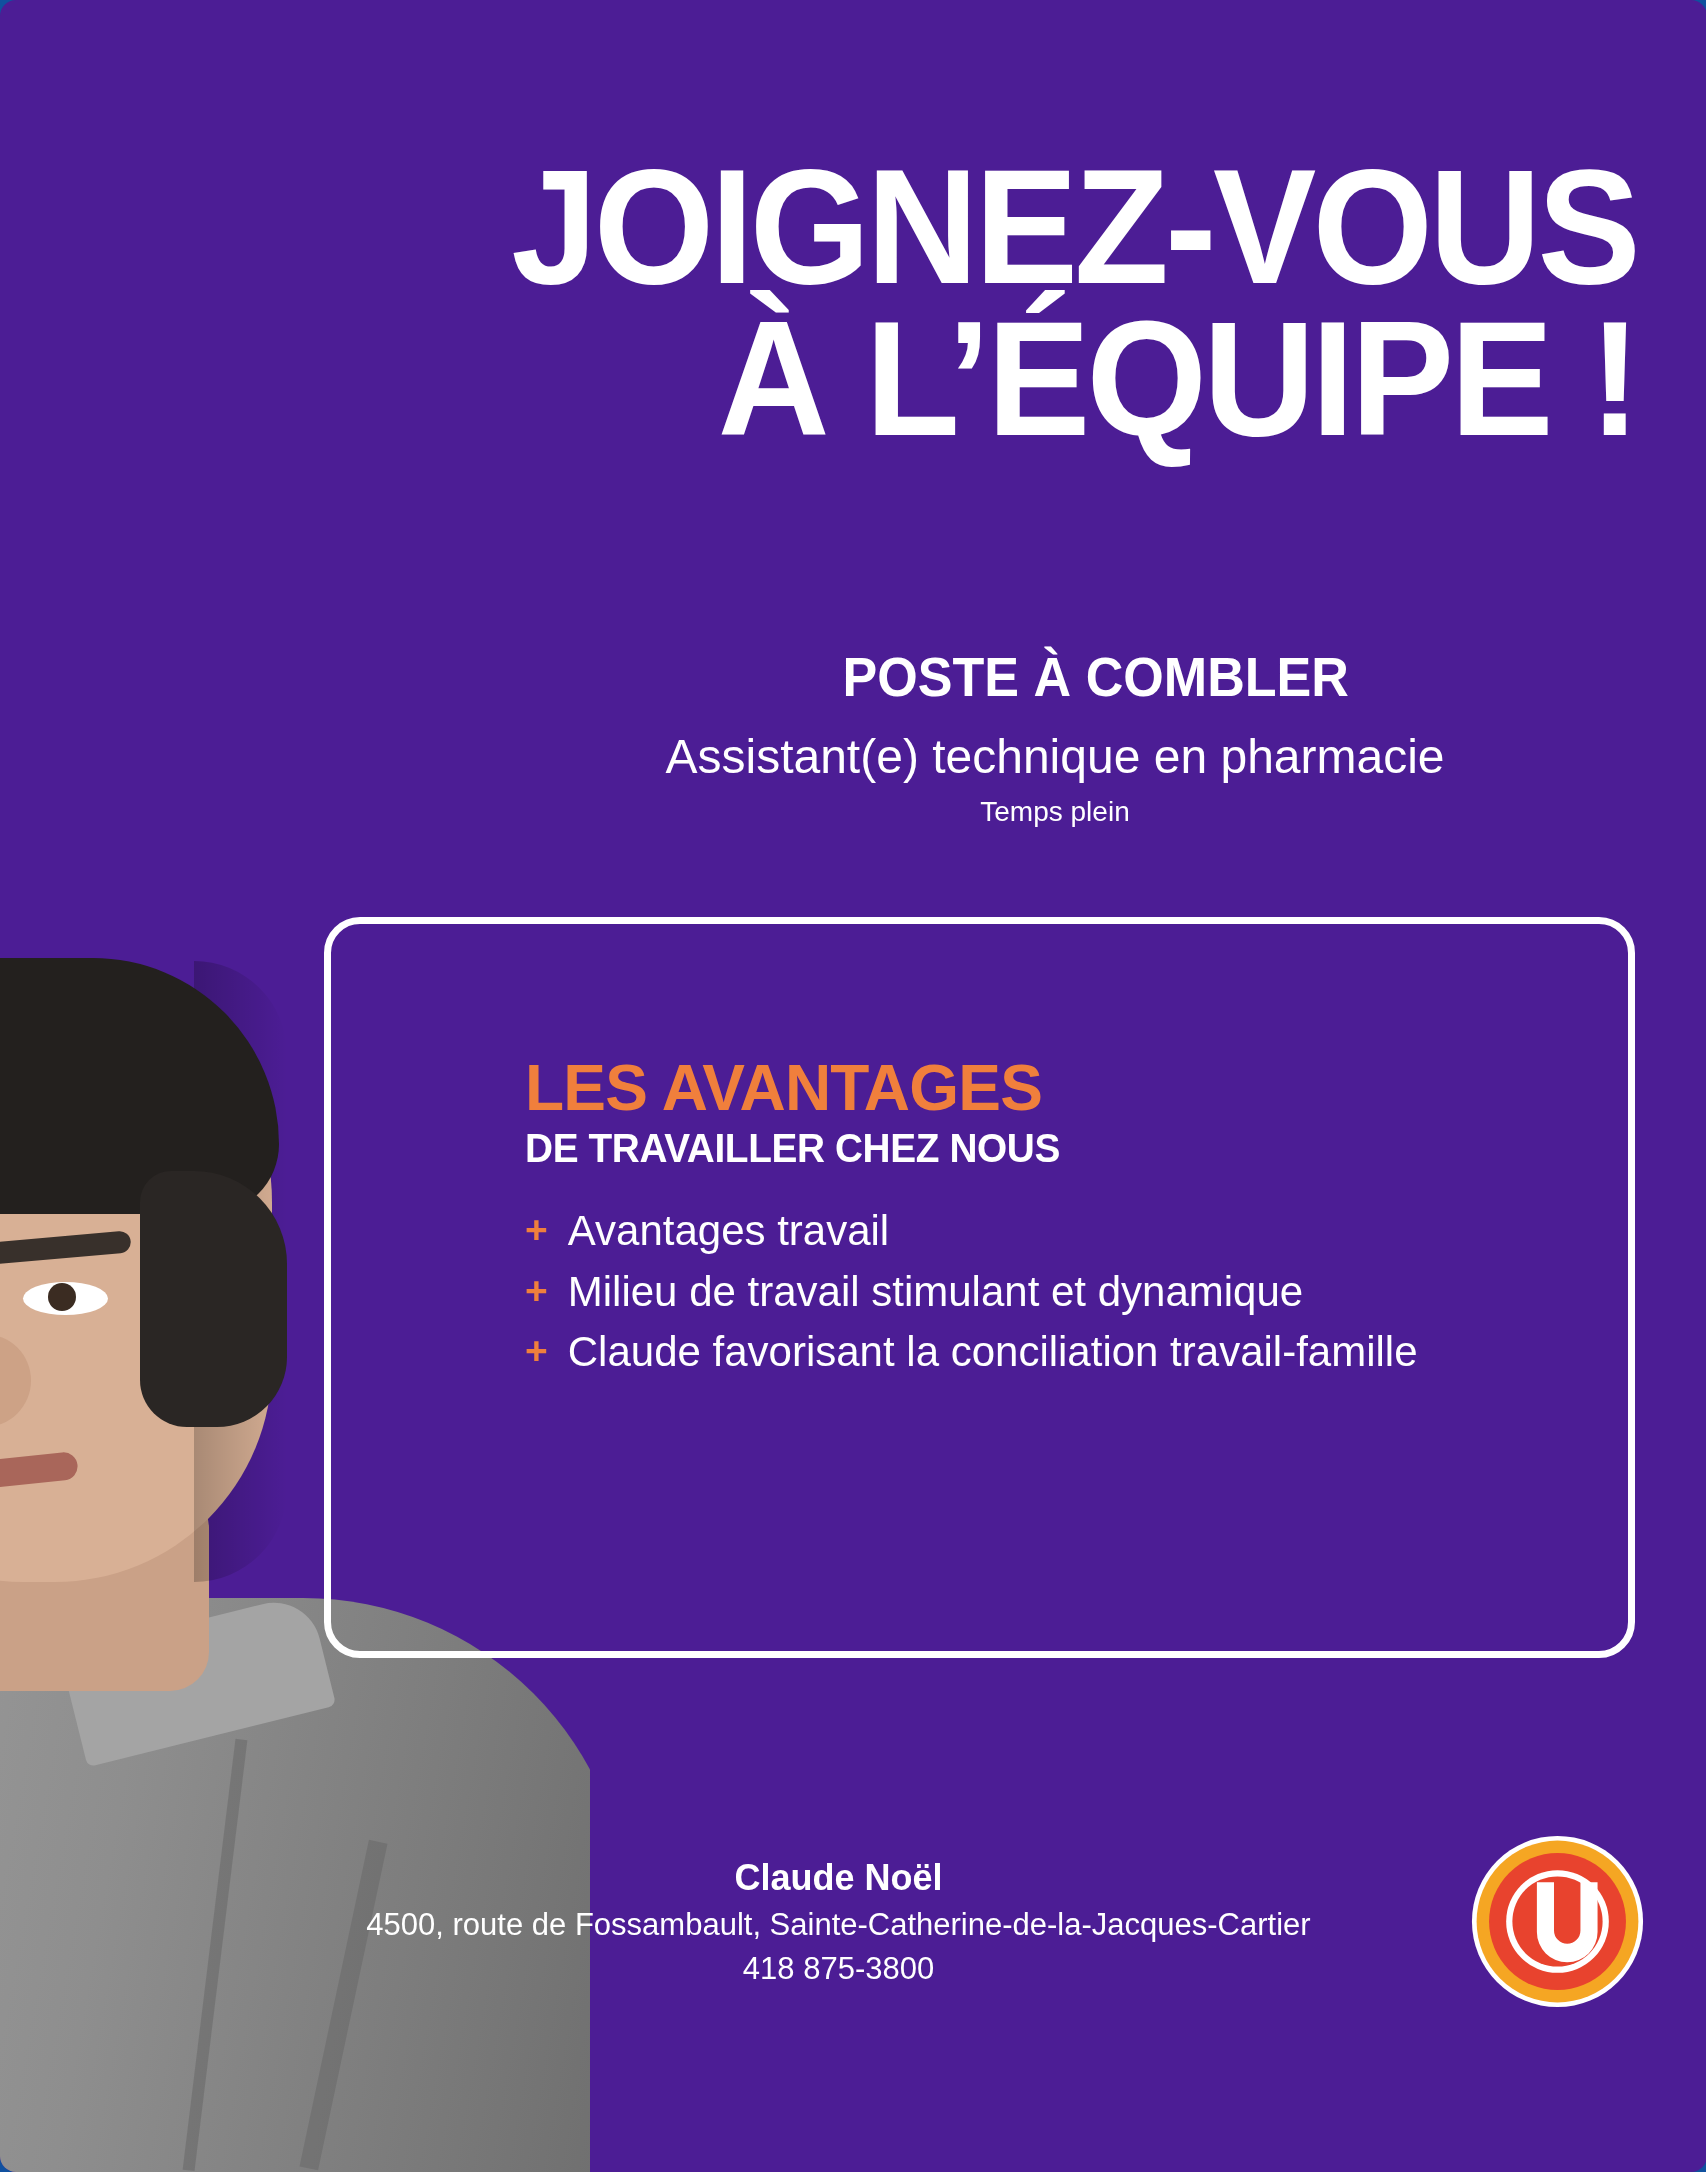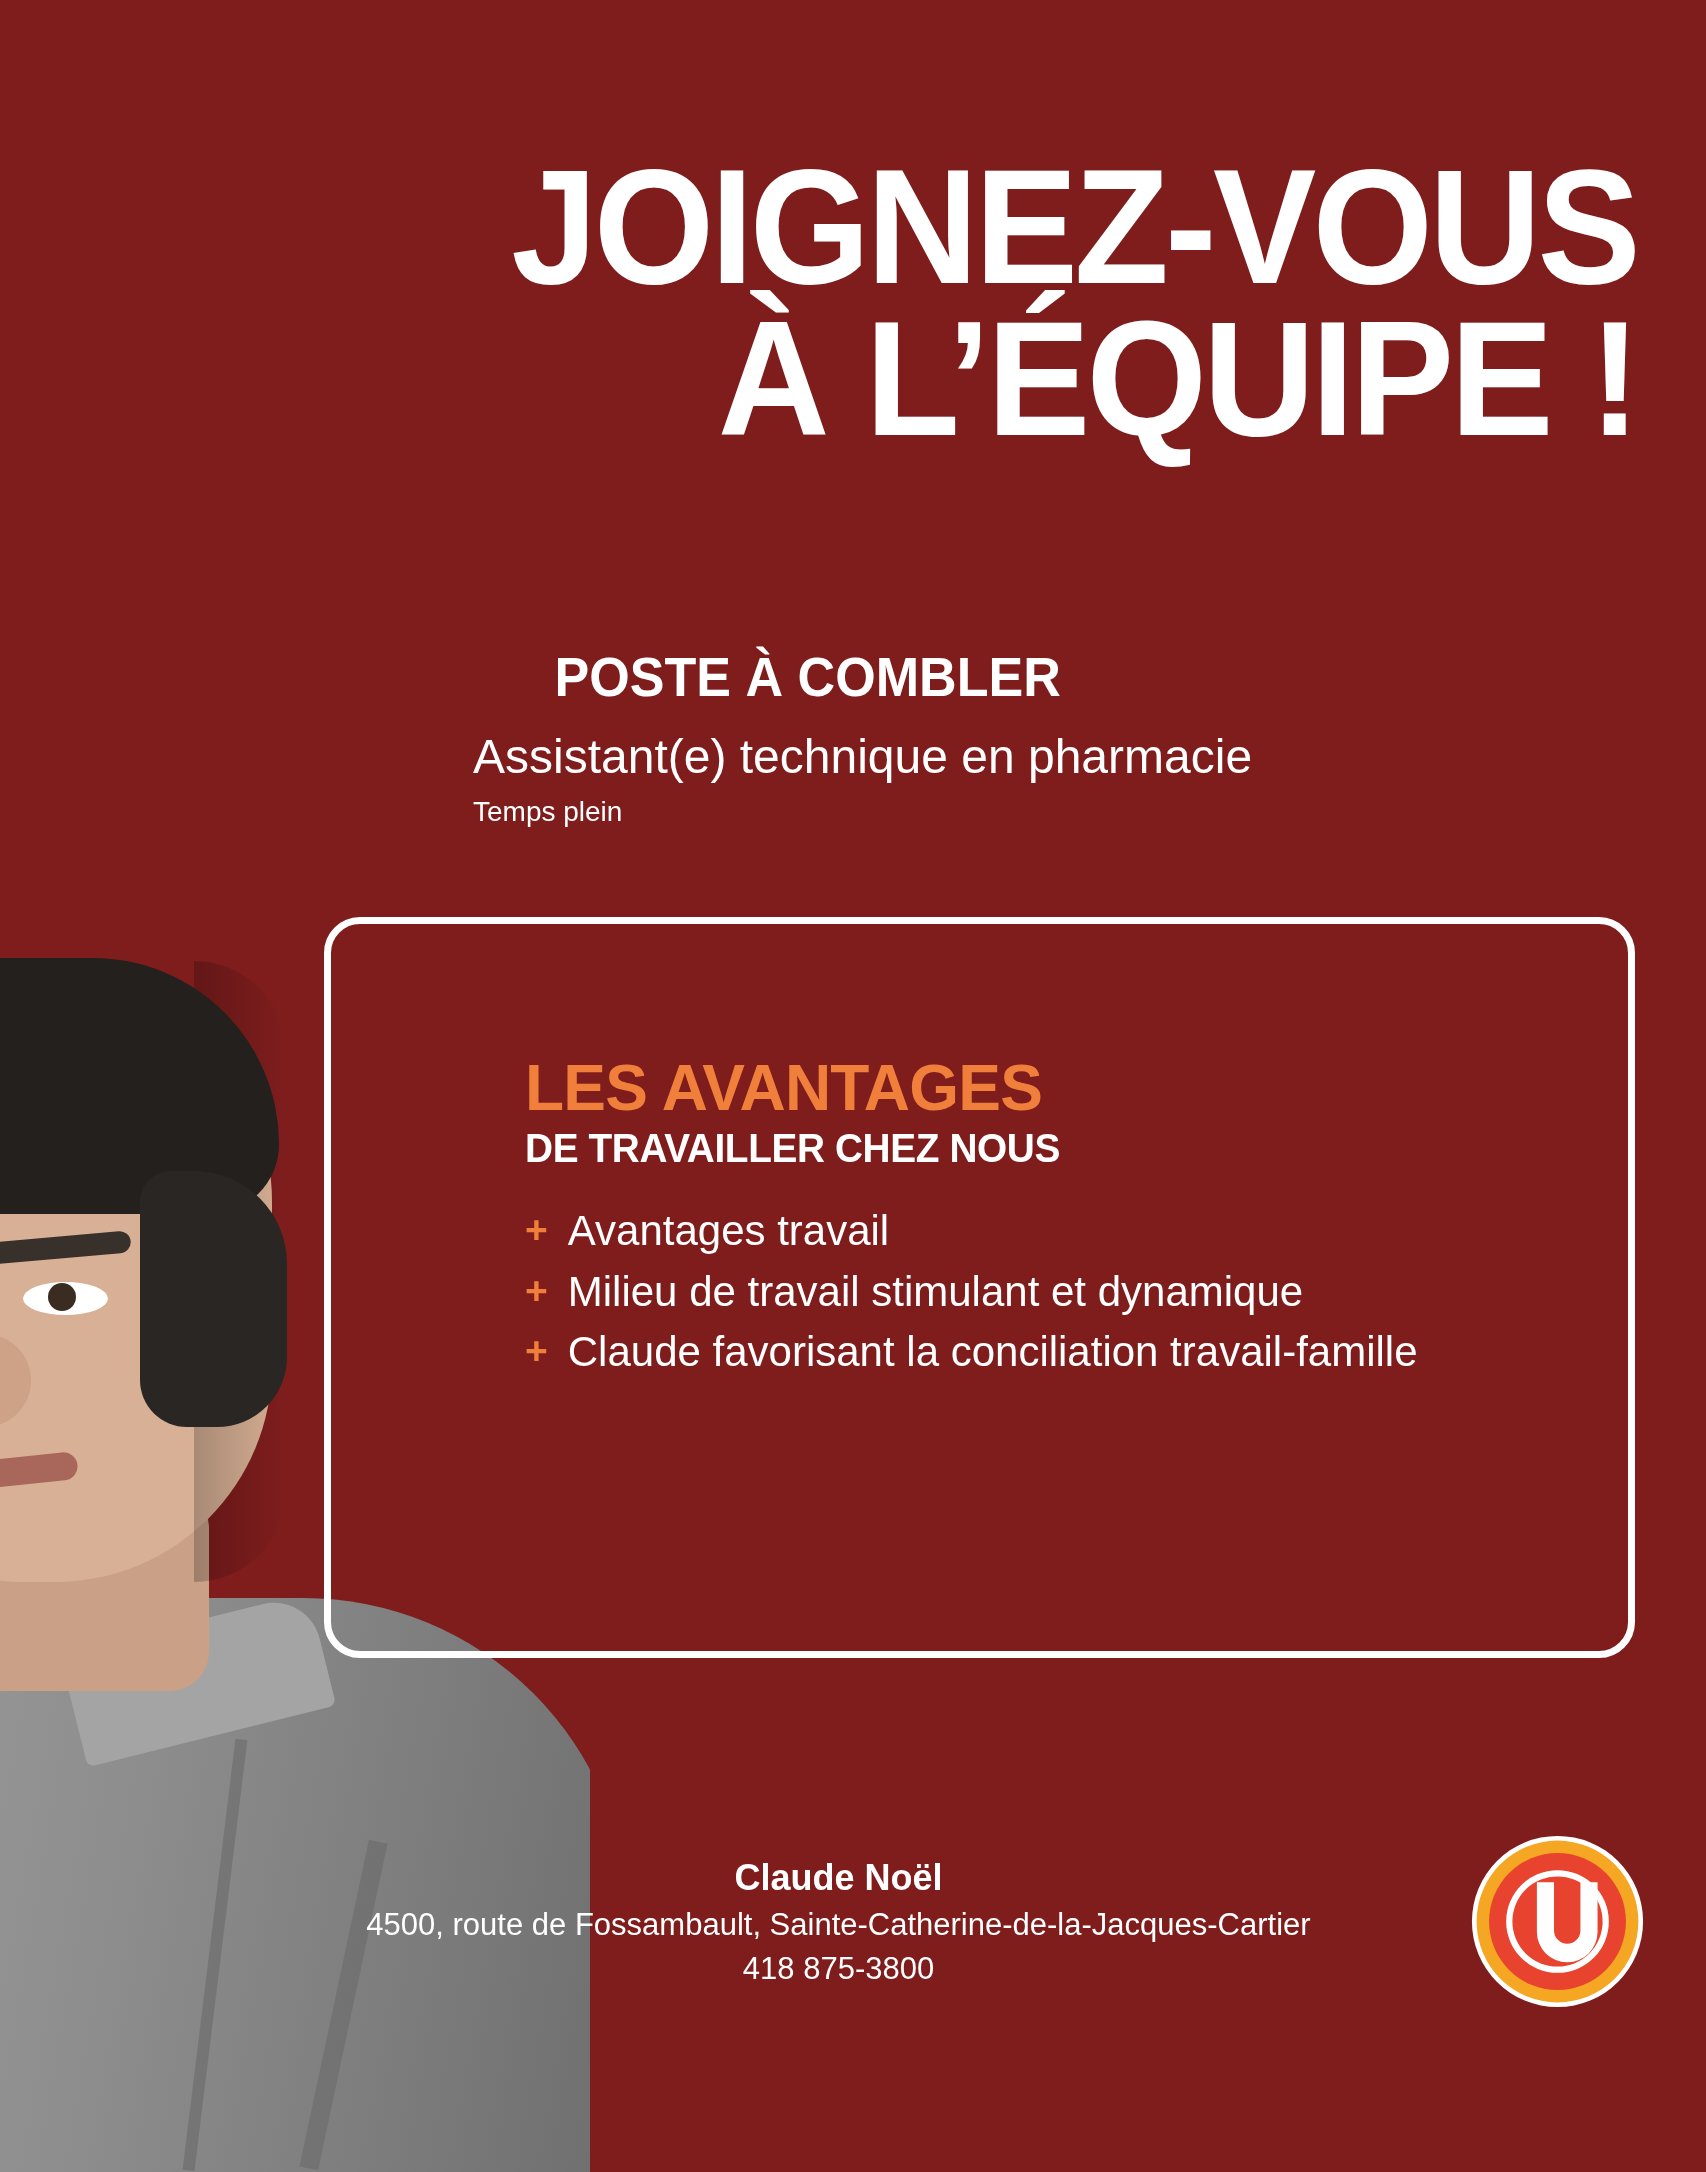--- a/index.html
+++ b/index.html
@@ -11,22 +11,23 @@
     height: 2172px;
     background: #10519f;
     font-family: "Liberation Sans", sans-serif;
     overflow: hidden;
     position: relative;
   }
 
   .poster {
     position: absolute;
     inset: 0;
-    background: #7f1d1d;
+    background: #4c1d95;
     overflow: hidden;
+    border-radius: 16px;
   }
 
   
   .headline {
     position: absolute;
     top: 151px;
     right: 70px;
     width: 1397px;
     text-align: right;
     color: #ffffff;
@@ -41,21 +42,21 @@
   .headline .line2 {
     display: block;
   }
 
   
   .position-block {
     position: absolute;
     top: 644px;
     right: 70px;
     width: 1164px;
-    text-align: left;
+    text-align: center;
     color: #ffffff;
   }
   .poste-label {
     font-size: 56px;
     font-weight: bold;
     letter-spacing: 0px;
     transform: scaleX(0.93);
     transform-origin: right center;
     display: block;
     margin-bottom: 20px;

